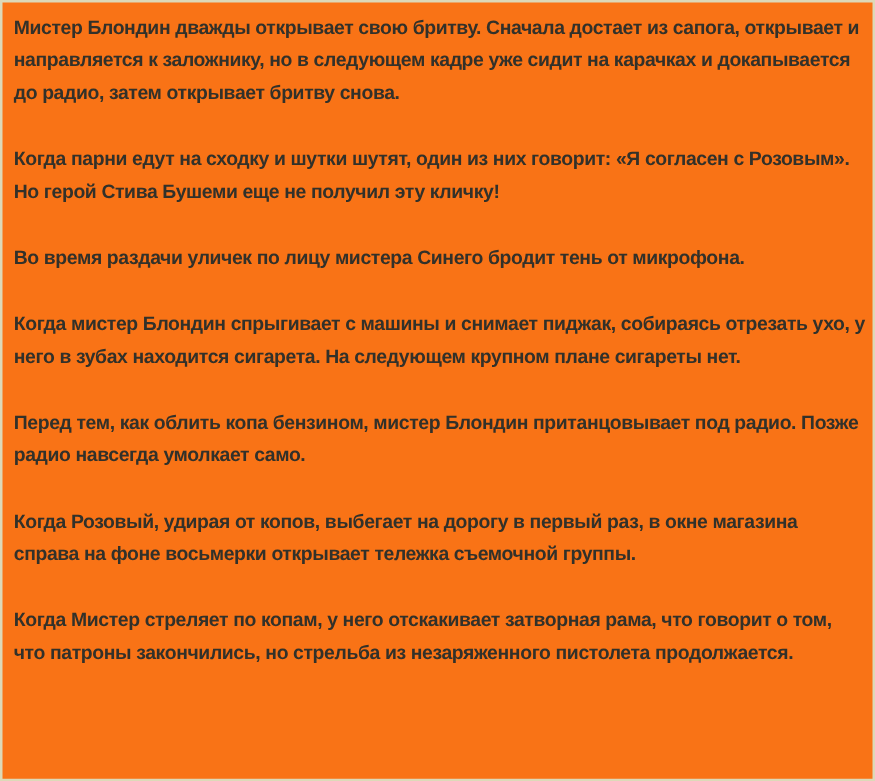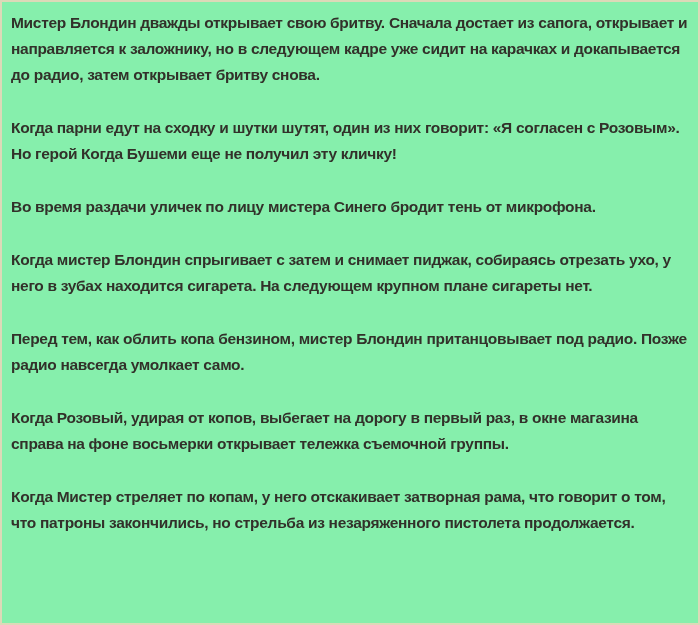--- a/index.html
+++ b/index.html
@@ -4,21 +4,21 @@
 <style>
   html, body {
     margin: 0;
     padding: 0;
     background: #ffffff;
   }
   .page {
     width: 700px;
     height: 625px;
     box-sizing: border-box;
-    background: #86efac;
+    background: #f97316;
     border: 2px solid #ddd9b8;
     color: #32312a;
     font-family: "Liberation Sans", sans-serif;
     font-weight: 700;
     font-size: 15.5px;
     line-height: 26px;
     letter-spacing: -0.3px;
     padding: 8px 8px 0 9px;
     overflow: hidden;
   }
@@ -35,29 +35,29 @@
 <main class="page">
 
   <section class="para">
     <div class="line">Мистер Блондин дважды открывает свою бритву. Сначала достает из сапога, открывает и</div>
     <div class="line">направляется к заложнику, но в следующем кадре уже сидит на карачках и докапывается</div>
     <div class="line">до радио, затем открывает бритву снова.</div>
   </section>
 
   <section class="para">
     <div class="line">Когда парни едут на сходку и шутки шутят, один из них говорит: «Я согласен с Розовым».</div>
-    <div class="line">Но герой Когда Бушеми еще не получил эту кличку!</div>
+    <div class="line">Но герой Стива Бушеми еще не получил эту кличку!</div>
   </section>
 
   <section class="para">
     <div class="line">Во время раздачи уличек по лицу мистера Синего бродит тень от микрофона.</div>
   </section>
 
   <section class="para">
-    <div class="line">Когда мистер Блондин спрыгивает с затем и снимает пиджак, собираясь отрезать ухо, у</div>
+    <div class="line">Когда мистер Блондин спрыгивает с машины и снимает пиджак, собираясь отрезать ухо, у</div>
     <div class="line">него в зубах находится сигарета. На следующем крупном плане сигареты нет.</div>
   </section>
 
   <section class="para">
     <div class="line">Перед тем, как облить копа бензином, мистер Блондин пританцовывает под радио. Позже</div>
     <div class="line">радио навсегда умолкает само.</div>
   </section>
 
   <section class="para">
   </section>

